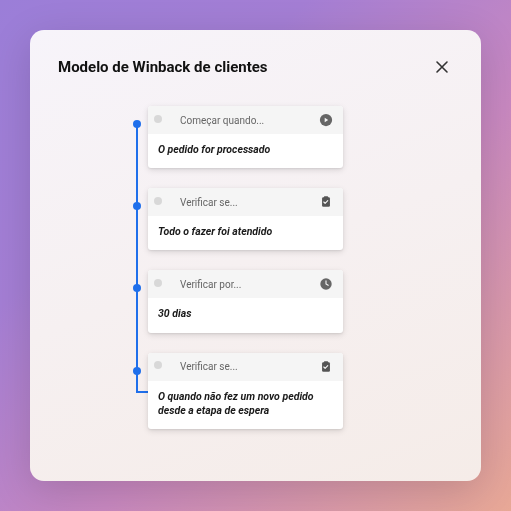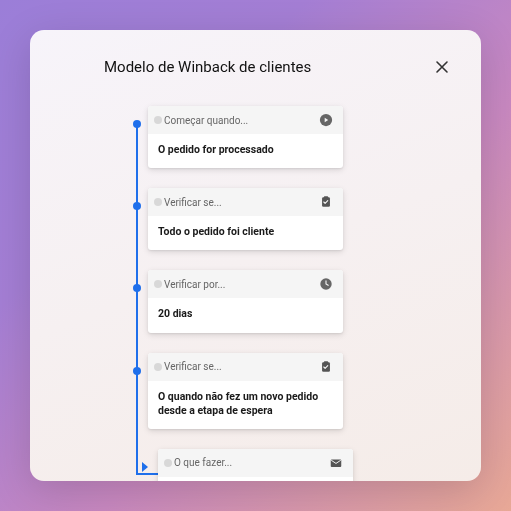--- a/index.html
+++ b/index.html
@@ -17,21 +17,21 @@
   box-shadow: 0 10px 40px rgba(0,0,0,0.15);
   padding: 26px 28px 20px 28px;
   position: relative;
   overflow: hidden;
 }
 .header {
   display: flex; justify-content: space-between; align-items: center;
   margin-bottom: 20px;
 }
 .title {
-  font-size: 15px; font-weight: 400; color: #111; margin-left: 46px;
+  font-size: 15px; font-weight: 700; color: #111;
 }
 .close-btn {
   width: 22px; height: 22px; display: flex; align-items: center; justify-content: center;
   cursor: pointer; color: #333;
 }
 .flow {
   position: relative;
   padding-left: 90px;
   padding-top: 8px;
 }
@@ -69,37 +69,38 @@
   box-shadow: 0 2px 6px rgba(0,0,0,0.12), 0 1px 2px rgba(0,0,0,0.08);
   width: 195px;
   overflow: hidden;
 }
 .card-head {
   background: #f5f5f5;
   padding: 7px 10px 7px 10px;
   display: flex; align-items: center; justify-content: space-between;
 }
 .card-head-left {
-  display: flex; align-items: center; gap: 2px;
+  display: flex; gap: 18px;
 }
 .notch {
   width: 8px; height: 8px; background: #d8d8d8; border-radius: 50%;
   margin-left: -4px;
 }
 .card-label {
   font-size: 10px; color: #666;
 }
 .card-icon {
   width: 14px; height: 14px; color: #555;
   flex-shrink: 0;
 }
 .card-body {
   padding: 9px 10px 11px 10px;
   font-size: 10.5px; font-weight: 700; color: #1a1a1a;
   line-height: 1.35;
+  font-style: italic;
 }
 .step.final .card { margin-left: 10px; }
 .step.final .arrow {
   position: absolute;
   left: -6px;
   top: 13px;
   width: 0; height: 0;
   border-left: 6px solid #1f6feb;
   border-top: 5px solid transparent;
   border-bottom: 5px solid transparent;
@@ -151,38 +152,38 @@
           <div class="card-head-left">
             <div class="notch"></div>
             <div class="card-label">Verificar se...</div>
           </div>
           <svg class="card-icon" viewBox="0 0 16 16">
               <rect x="3.5" y="2.5" width="9" height="11" rx="1.5" fill="#555"></rect>
               <rect x="5.5" y="1.5" width="5" height="2.5" rx="1" fill="#555"></rect>
               <path d="M5.5 8 L7 9.5 L10 6.5" stroke="#f5f5f5" stroke-width="1.3" fill="none" stroke-linecap="round" stroke-linejoin="round"></path>
             </svg>
         </div>
-        <div class="card-body">Todo o pedido foi cliente</div>
+        <div class="card-body">Todo o fazer foi atendido</div>
       </div>
     </div>
 
     <div class="step">
       <div class="dot"></div>
       <div class="card">
         <div class="card-head">
           <div class="card-head-left">
             <div class="notch"></div>
             <div class="card-label">Verificar por...</div>
           </div>
           <svg class="card-icon" viewBox="0 0 16 16">
               <circle cx="8" cy="8" r="6.5" fill="#666"></circle>
               <path d="M8 4.5 L8 8 L10.5 9.5" stroke="#f5f5f5" stroke-width="1.3" fill="none" stroke-linecap="round"></path>
             </svg>
         </div>
-        <div class="card-body">20 dias</div>
+        <div class="card-body">30 dias</div>
       </div>
     </div>
 
     <div class="step">
       <div class="dot"></div>
       <div class="card">
         <div class="card-head">
           <div class="card-head-left">
             <div class="notch"></div>
             <div class="card-label">Verificar se...</div>
@@ -190,36 +191,15 @@
           <svg class="card-icon" viewBox="0 0 16 16">
               <rect x="3.5" y="2.5" width="9" height="11" rx="1.5" fill="#555"></rect>
               <rect x="5.5" y="1.5" width="5" height="2.5" rx="1" fill="#555"></rect>
               <path d="M5.5 8 L7 9.5 L10 6.5" stroke="#f5f5f5" stroke-width="1.3" fill="none" stroke-linecap="round" stroke-linejoin="round"></path>
             </svg>
         </div>
         <div class="card-body">O quando não fez um novo pedido desde a etapa de espera</div>
       </div>
     </div>
 
-    <div class="step final">
-      <div class="arrow"></div>
-      <div class="card">
-        <div class="card-head">
-          <div class="card-head-left">
-            <div class="notch"></div>
-            <div class="card-label">O que fazer...</div>
-          </div>
-          <svg class="card-icon" viewBox="0 0 16 16">
-              <rect x="2" y="4" width="12" height="8.5" rx="1" fill="#555"></rect>
-              <path d="M2.5 4.8 L8 8.5 L13.5 4.8" stroke="#f5f5f5" stroke-width="1.1" fill="none"></path>
-            </svg>
-        </div>
-        <div class="card-body">Enviar e-mail de marketing</div>
-        <div class="spark">
-          
-          
-          
-        </div>
-      </div>
-    </div>
 
   </div>
 </div>
 
 </body></html>

